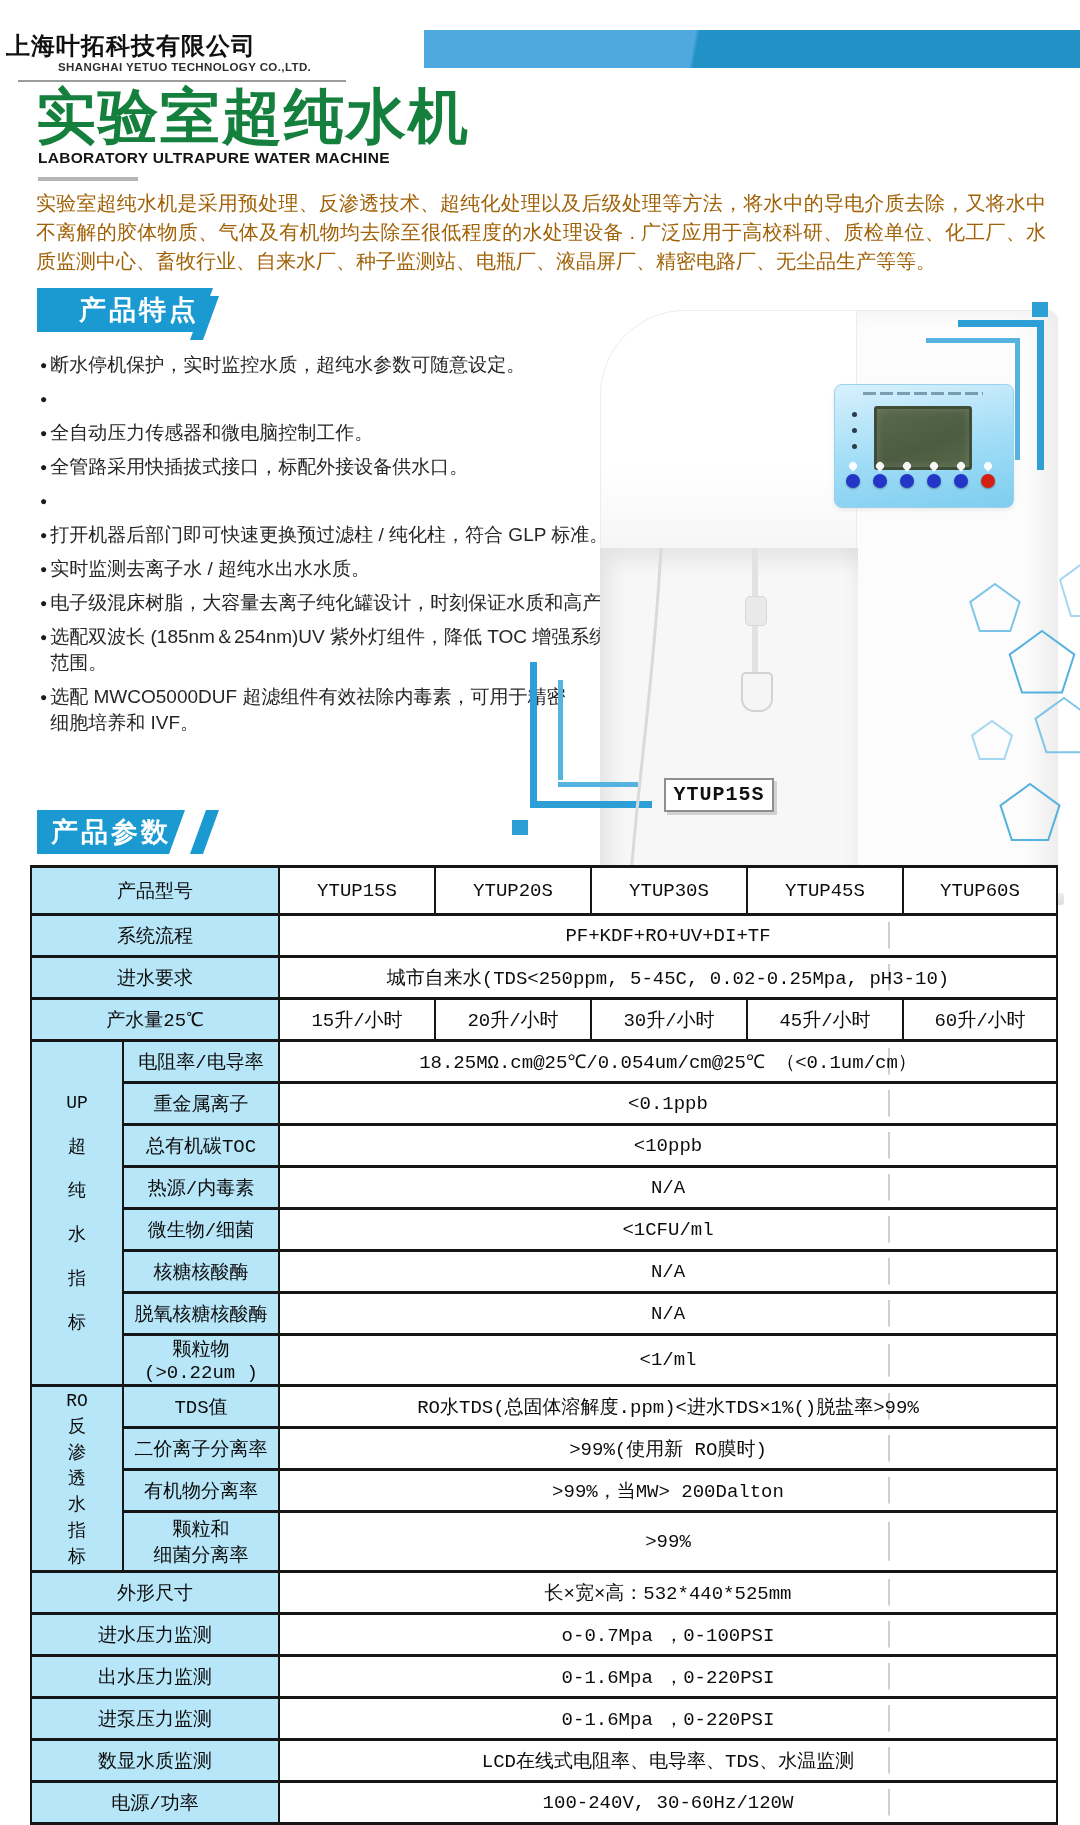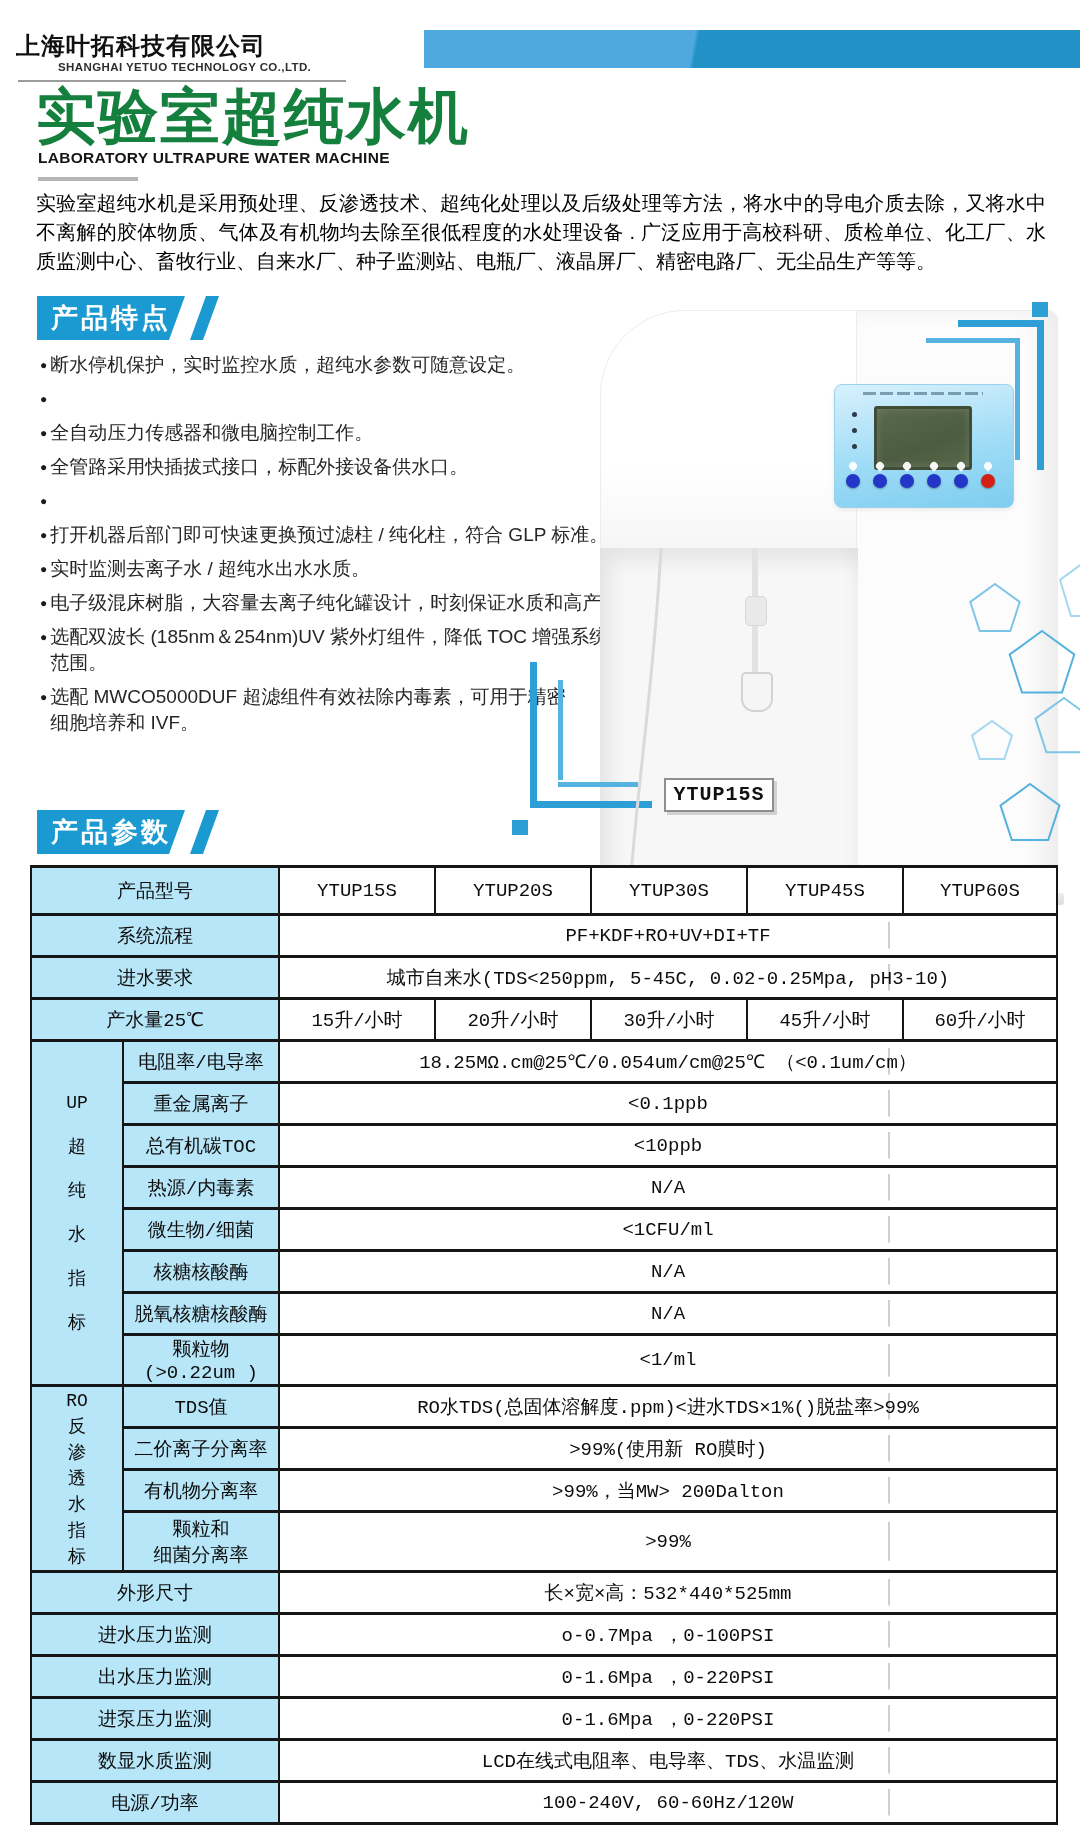--- a/index.html
+++ b/index.html
@@ -1,38 +1,38 @@
 <!DOCTYPE html>
 <html><head>
 <meta charset="utf-8">
 <style>
   html,body{margin:0;padding:0;}
   body{position:relative;width:1080px;height:1825px;background:#ffffff;
        font-family:"Liberation Sans","DejaVu Sans",sans-serif;overflow:hidden;color:#111;}
   .abs{position:absolute;}
 
   
-  .logo-cn{left:16px;top:30px;font-size:24px;font-weight:800;letter-spacing:1px;color:#101010;}
+  .logo-cn{left:6px;top:30px;font-size:24px;font-weight:800;letter-spacing:1px;color:#101010;}
   .logo-en{left:18px;top:61px;font-size:11.5px;font-weight:700;letter-spacing:.4px;color:#2e2e2e;margin-left:40px;}
   .logo-line{left:18px;top:80px;width:328px;height:2px;background:#9b9b9b;}
   .banner{left:424px;top:30px;width:656px;height:38px;
           background:linear-gradient(100deg,#4FA9E0 41%,#2292C6 41.6%);}
 
   
   .title-cn{left:36px;top:90px;font-size:60px;font-weight:900;letter-spacing:2px;color:#15803d;line-height:54px;}
   .title-en{left:38px;top:149px;font-size:15.5px;font-weight:700;letter-spacing:.3px;color:#141414;}
   .intro-divider{left:38px;top:177px;width:100px;height:4px;background:#b5b5b5;}
-  .intro{left:36px;top:189px;width:1010px;font-size:20px;line-height:29px;color:#000000;text-align:justify;}
+  .intro{left:36px;top:189px;width:1010px;font-size:20px;line-height:29px;color:#a16207;text-align:justify;}
 
   
   .badge{width:148px;height:44px;background:#1B9AD1;color:#fff;display:flex;align-items:center;justify-content:center;
          font-size:27px;font-weight:700;letter-spacing:3px;
          clip-path:polygon(0 0,100% 0,calc(100% - 16px) 100%,0 100%);}
   .badge-stripe{width:13px;height:44px;background:#1B9AD1;transform:skewX(-20deg);}
-  .b1{left:37px;top:296px;} .b1s{left:198px;top:296px;}
+  .b1{left:37px;top:288px;padding-left:28px;} .b1s{left:198px;top:296px;}
   .b2{left:37px;top:810px;} .b2s{left:198px;top:810px;}
 
   
   .features{left:40px;top:352px;width:625px;list-style:none;margin:0;padding:0;}
   .features li{display:flex;margin-bottom:8px;font-size:19px;line-height:26px;color:#262626;}
   .dot{font-size:12px;line-height:26px;margin-right:3px;color:#1a1a1a;}
   .ft{white-space:pre-line;}
 
   
   .m-top{left:600px;top:310px;width:456px;height:238px;background:linear-gradient(180deg,#ffffff 65%,#f6f6f6);
@@ -303,16 +303,16 @@
   <tr>
     <td class="lb" colspan="2">进泵压力监测</td>
     <td class="val cs" colspan="5">0-1.6Mpa ，0-220PSI</td>
   </tr>
   <tr>
     <td class="lb" colspan="2">数显水质监测</td>
     <td class="val cs" colspan="5">LCD在线式电阻率、电导率、TDS、水温监测</td>
   </tr>
   <tr>
     <td class="lb" colspan="2">电源/功率</td>
-    <td class="val cs" colspan="5">100-240V, 60-60Hz/120W</td>
+    <td class="val cs" colspan="5">100-240V, 30-60Hz/120W</td>
   </tr>
 </tbody>
   </table>
 
 </body></html>

